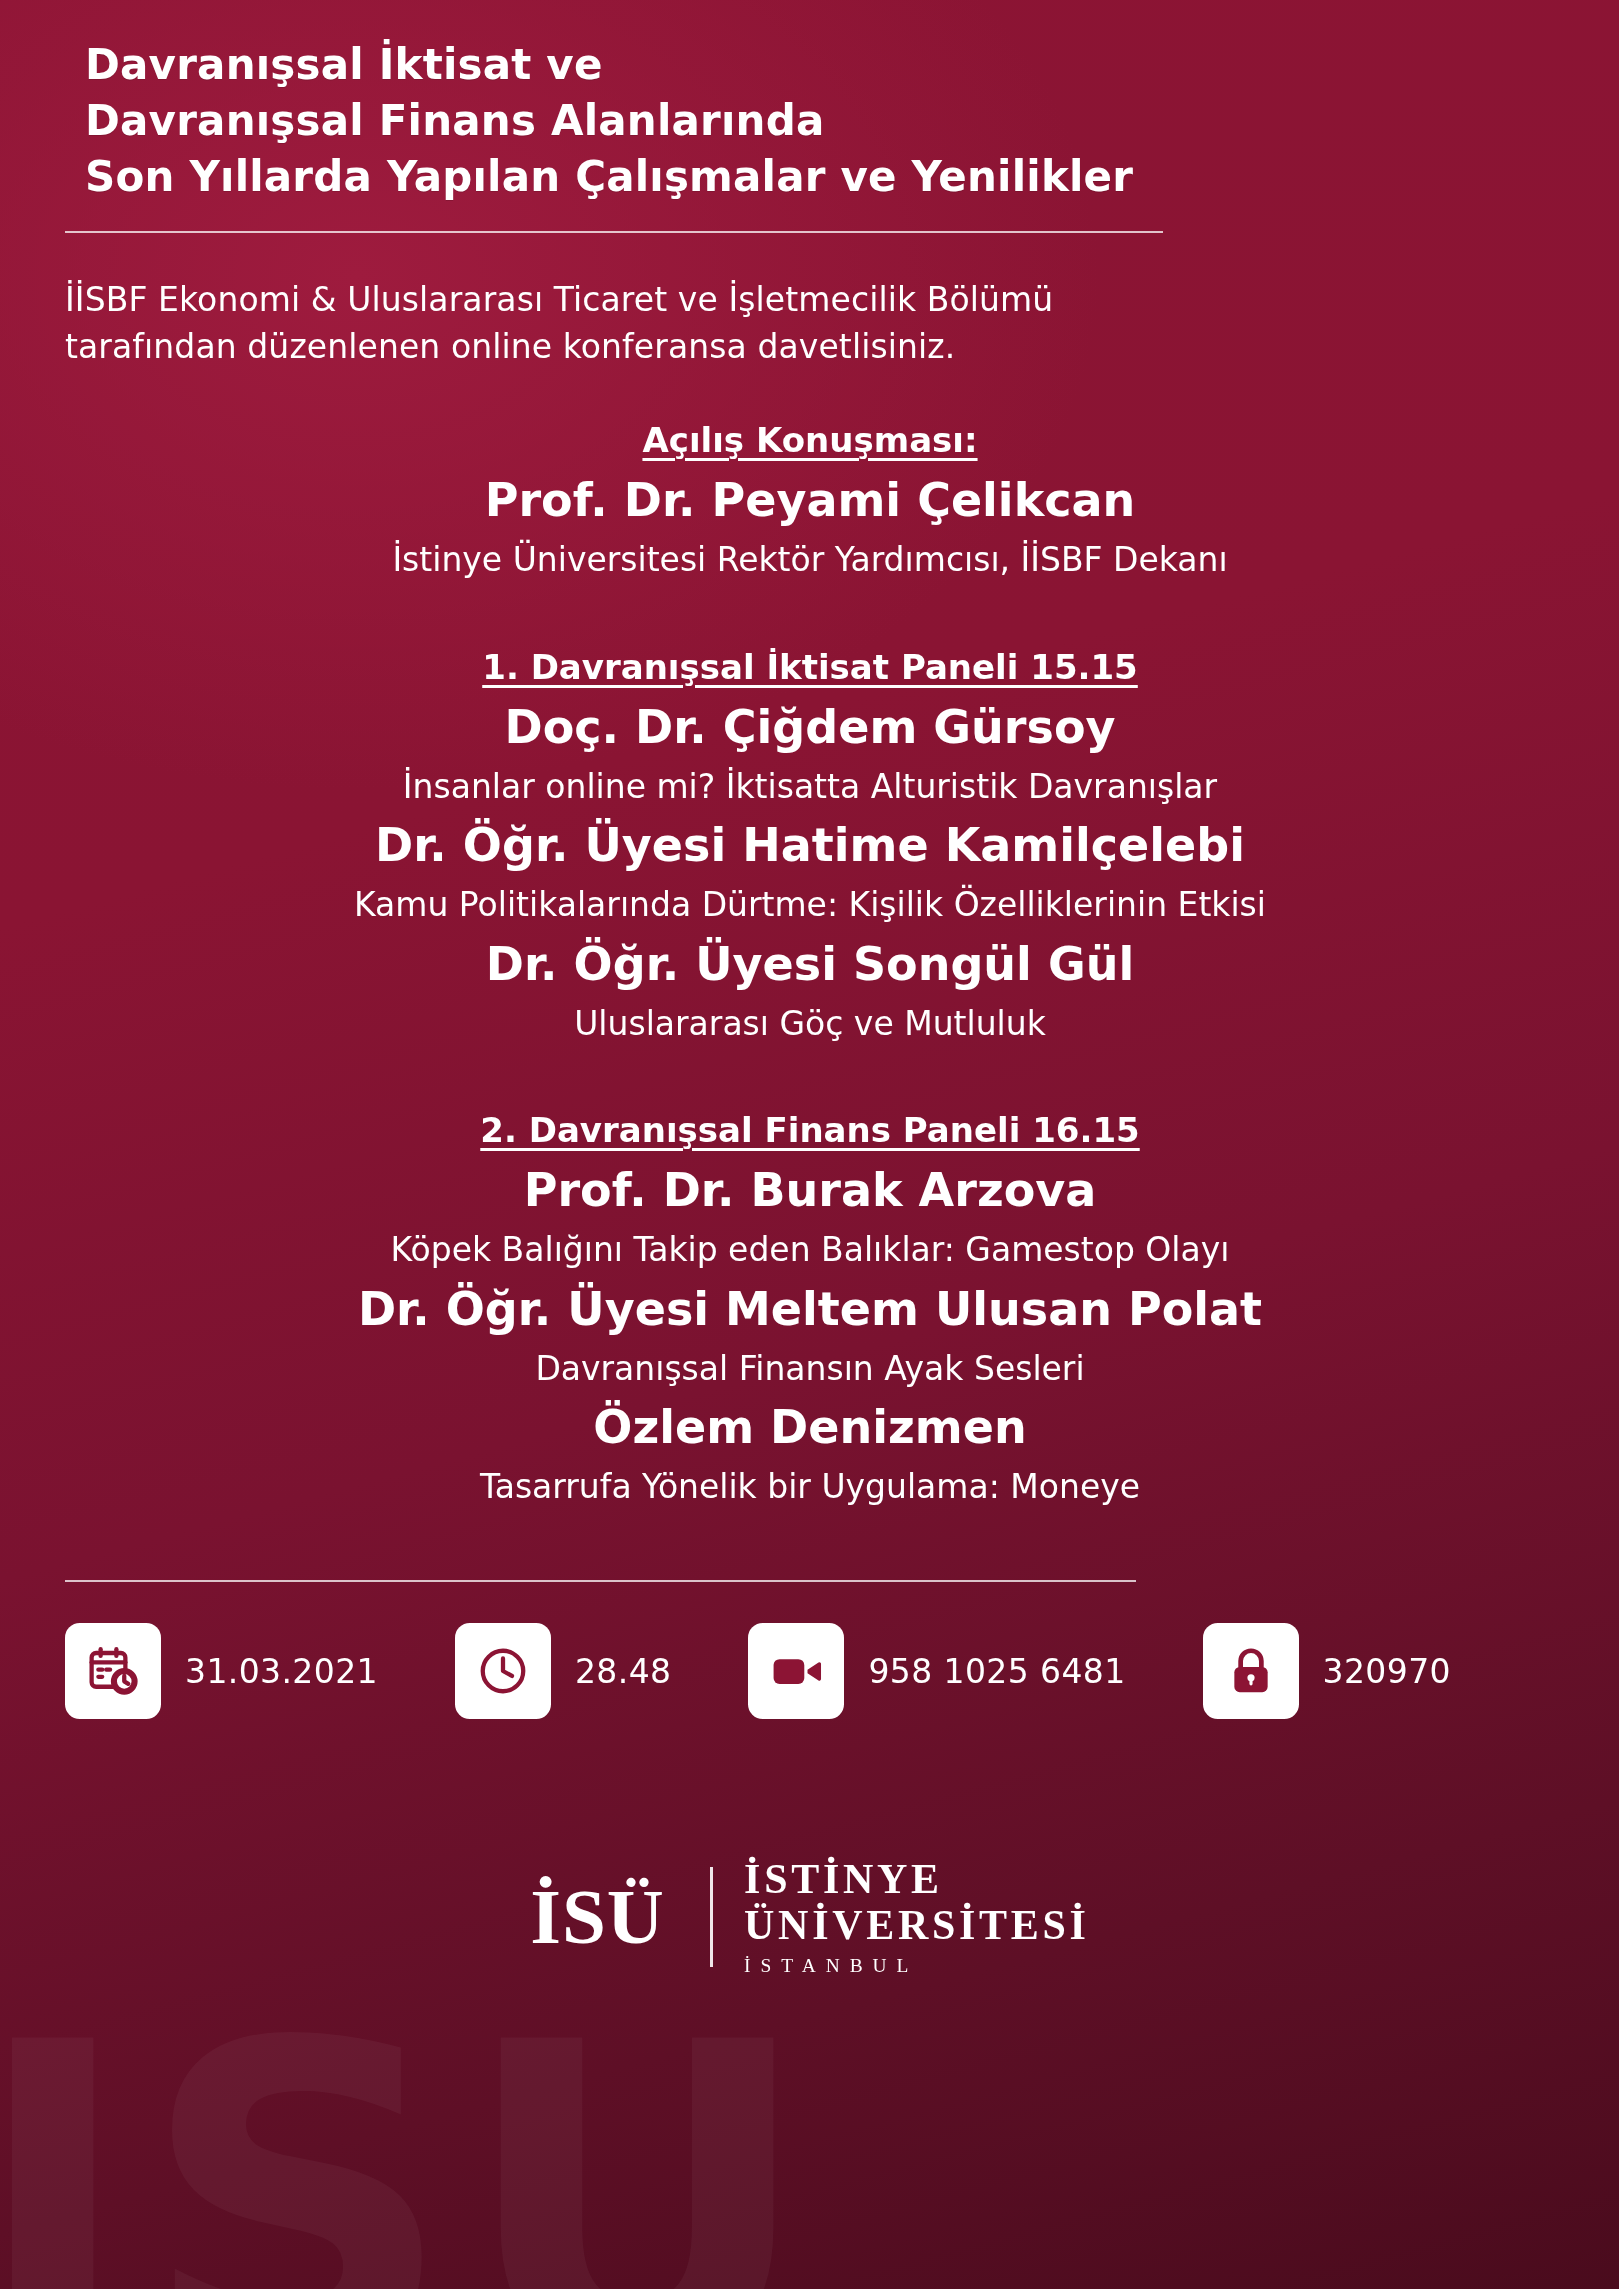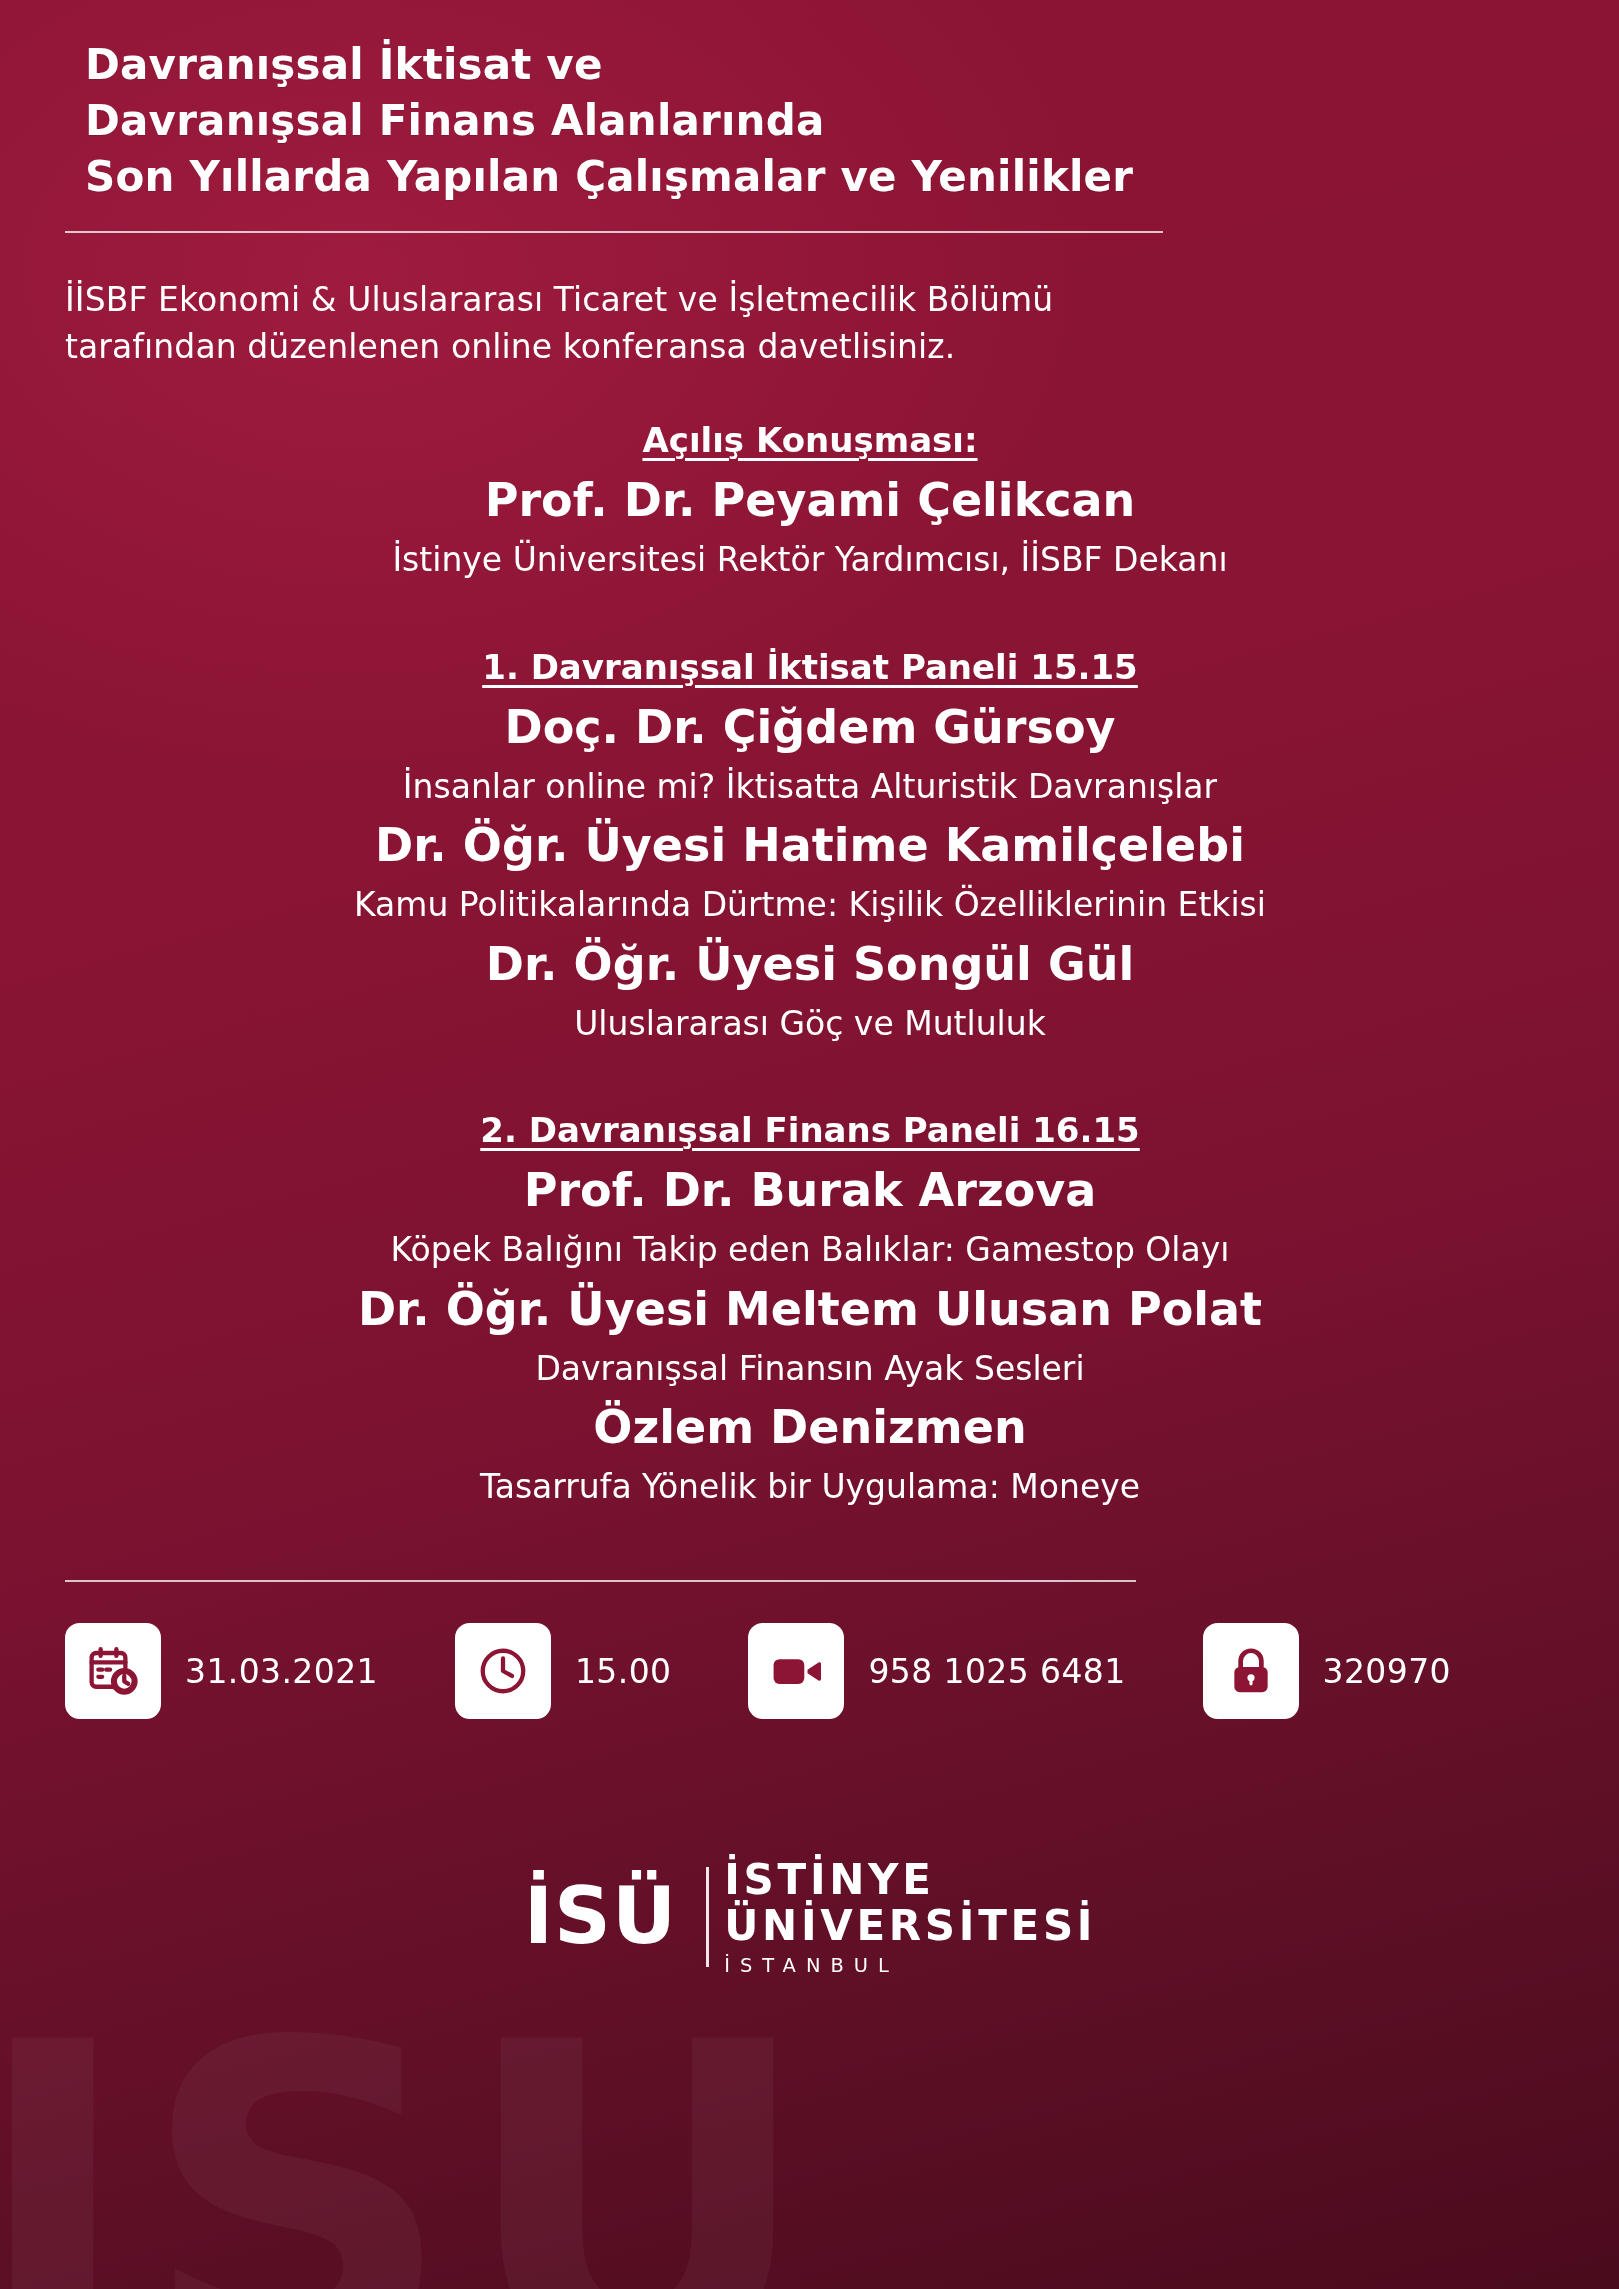--- a/index.html
+++ b/index.html
@@ -152,21 +152,22 @@
     letter-spacing: 0.4px;
     white-space: nowrap;
   }
 
   
   .logo-row {
     margin-top: 138px;
     display: flex;
     align-items: center;
     justify-content: center;
-    gap: 0;
+    gap: 16px;
+    font-family: Liberation Serif, serif;
   }
 
   .logo-isu {
     font-size: 79px;
     font-weight: 700;
     letter-spacing: 0.9px;
     line-height: 1;
     padding-right: 29.5px;
   }
 
@@ -264,21 +265,21 @@
         <div class="info-text">31.03.2021</div>
       </div>
 
       <div class="info-item">
         <div class="icon-box">
           <svg width="54" height="54" viewBox="0 0 24 24" fill="none" stroke="#8c1434" stroke-width="1.9" stroke-linecap="round" stroke-linejoin="round">
             <circle cx="12" cy="12" r="9"></circle>
             <polyline points="12,6.4 12,12 16,14.2"></polyline>
           </svg>
         </div>
-        <div class="info-text">15.00</div>
+        <div class="info-text">28.48</div>
       </div>
 
       <div class="info-item">
         <div class="icon-box">
           <svg width="55" height="55" viewBox="0 0 24 24" fill="#8c1434">
             <rect x="2" y="6.6" width="13.4" height="10.8" rx="2.6"></rect>
             <path d="M16.8 11.2 L21.6 8.1 a0.7 0.7 0 0 1 1.1 0.6 v6.6 a0.7 0.7 0 0 1 -1.1 0.6 l-4.8 -3.1 z"></path>
           </svg>
         </div>
         <div class="info-text">958 1025 6481</div>

